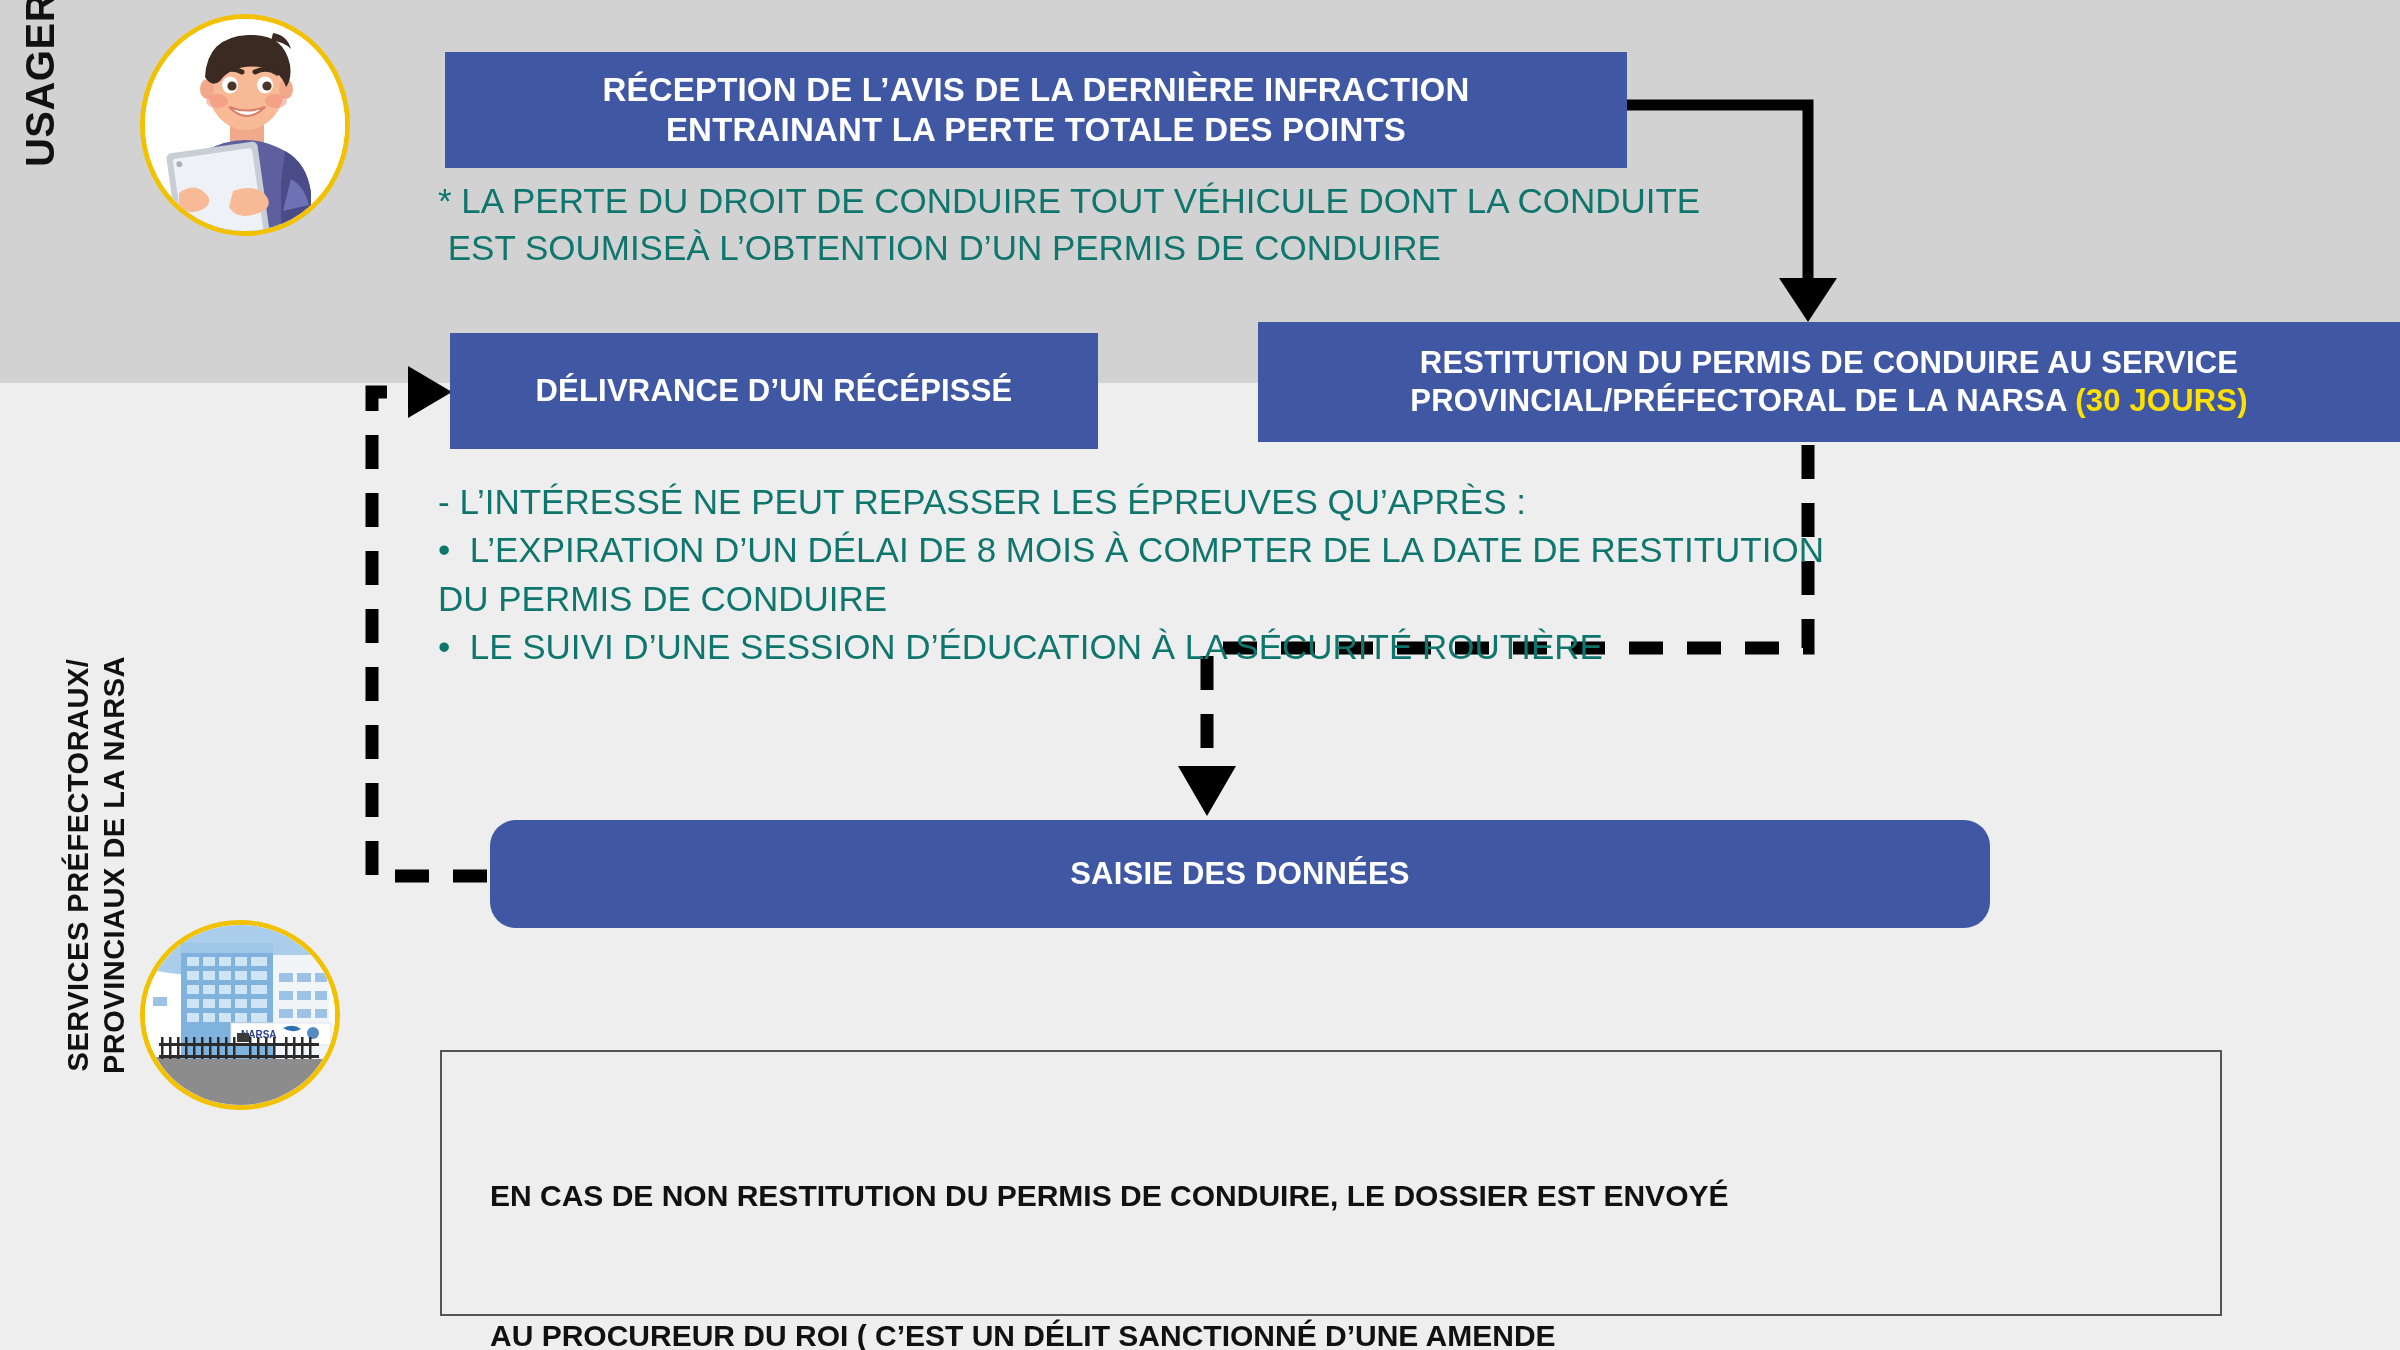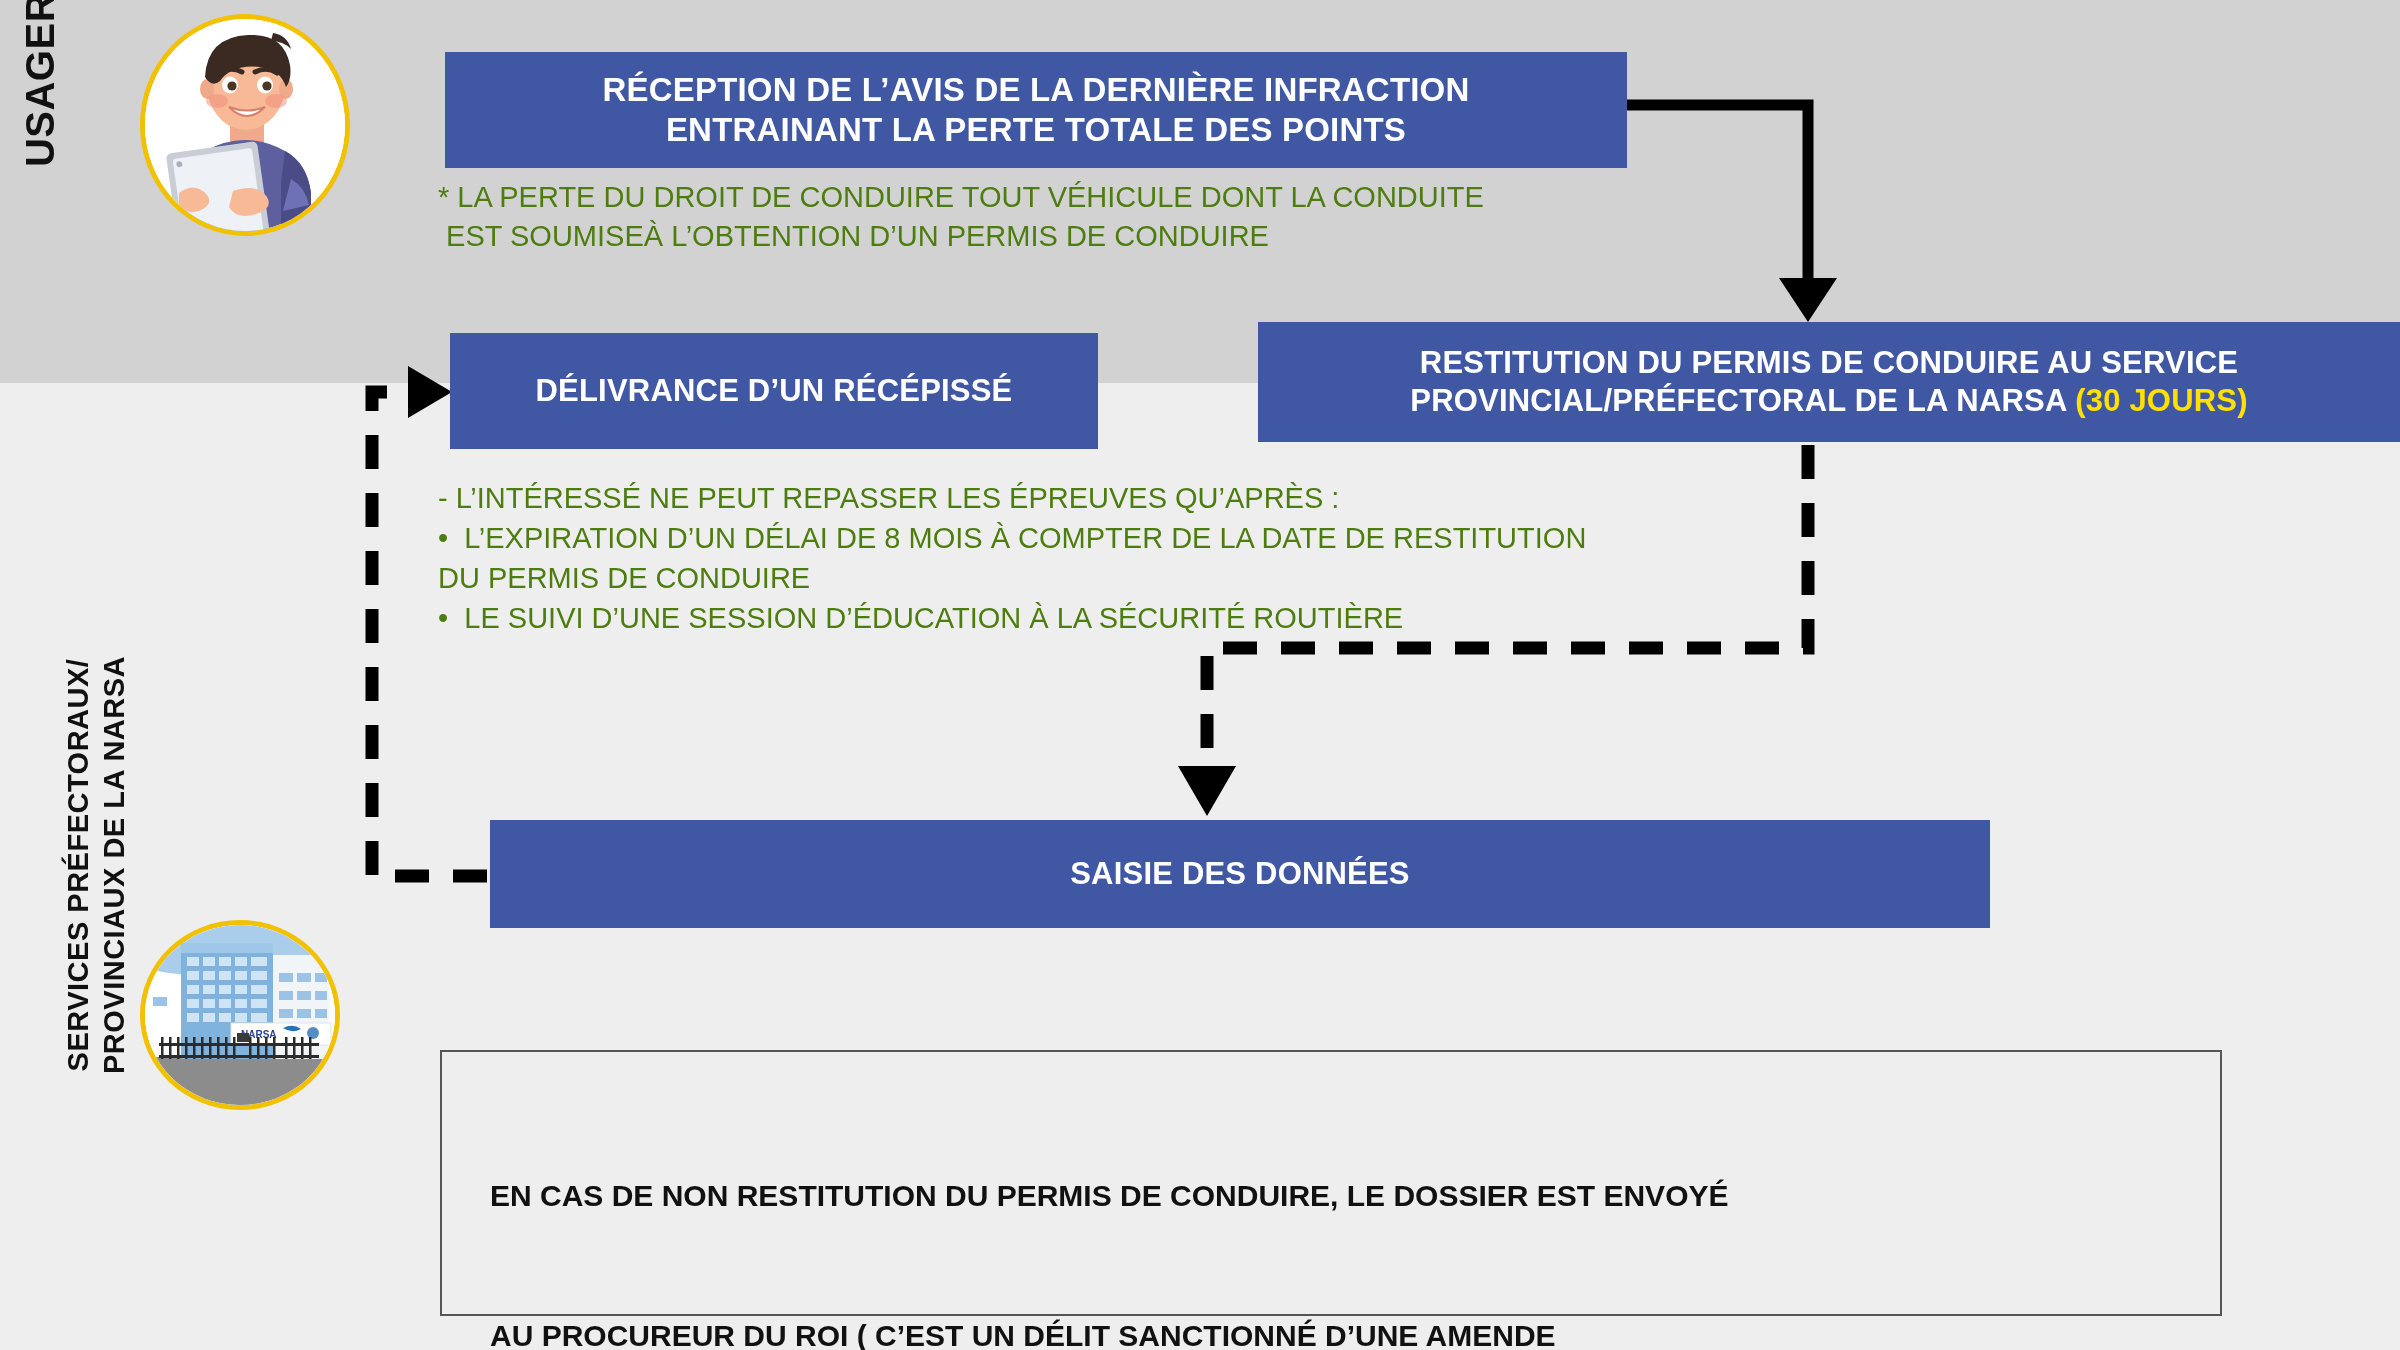--- a/index.html
+++ b/index.html
@@ -67,29 +67,29 @@
     align-items:center;
     justify-content:center;
     text-align:center;
     line-height:1.22;
     letter-spacing:0.2px;
     box-sizing:border-box;
   }
   #box-reception{left:445px;top:52px;width:1182px;height:116px;font-size:33px;padding:16px 14px;}
   #box-delivrance{left:450px;top:333px;width:648px;height:116px;font-size:31px;padding:16px 10px;}
   #box-restitution{left:1258px;top:322px;width:1142px;height:120px;font-size:31px;padding:0 12px;}
-  #box-saisie{left:490px;top:820px;width:1500px;height:108px;font-size:31px;}
+  #box-saisie{left:490px;top:820px;width:1500px;height:108px;font-size:31px;border-radius:26px;}
 
   .hl-yellow{color:#ffe000;}
 
   
   .note{
     position:absolute;
-    color:#4d7c0f;
-    font-size:29px;
+    color:#0f766e;
+    font-size:35px;
     line-height:1.33;
     white-space:pre;
   }
   #note-perte{left:438px;top:178px;}
   #note-bullets{left:438px;top:478px;line-height:1.38;}
 
   
   #frame-sanction{
     position:absolute;left:440px;top:1050px;width:1782px;height:266px;
     border:2px solid #555;

